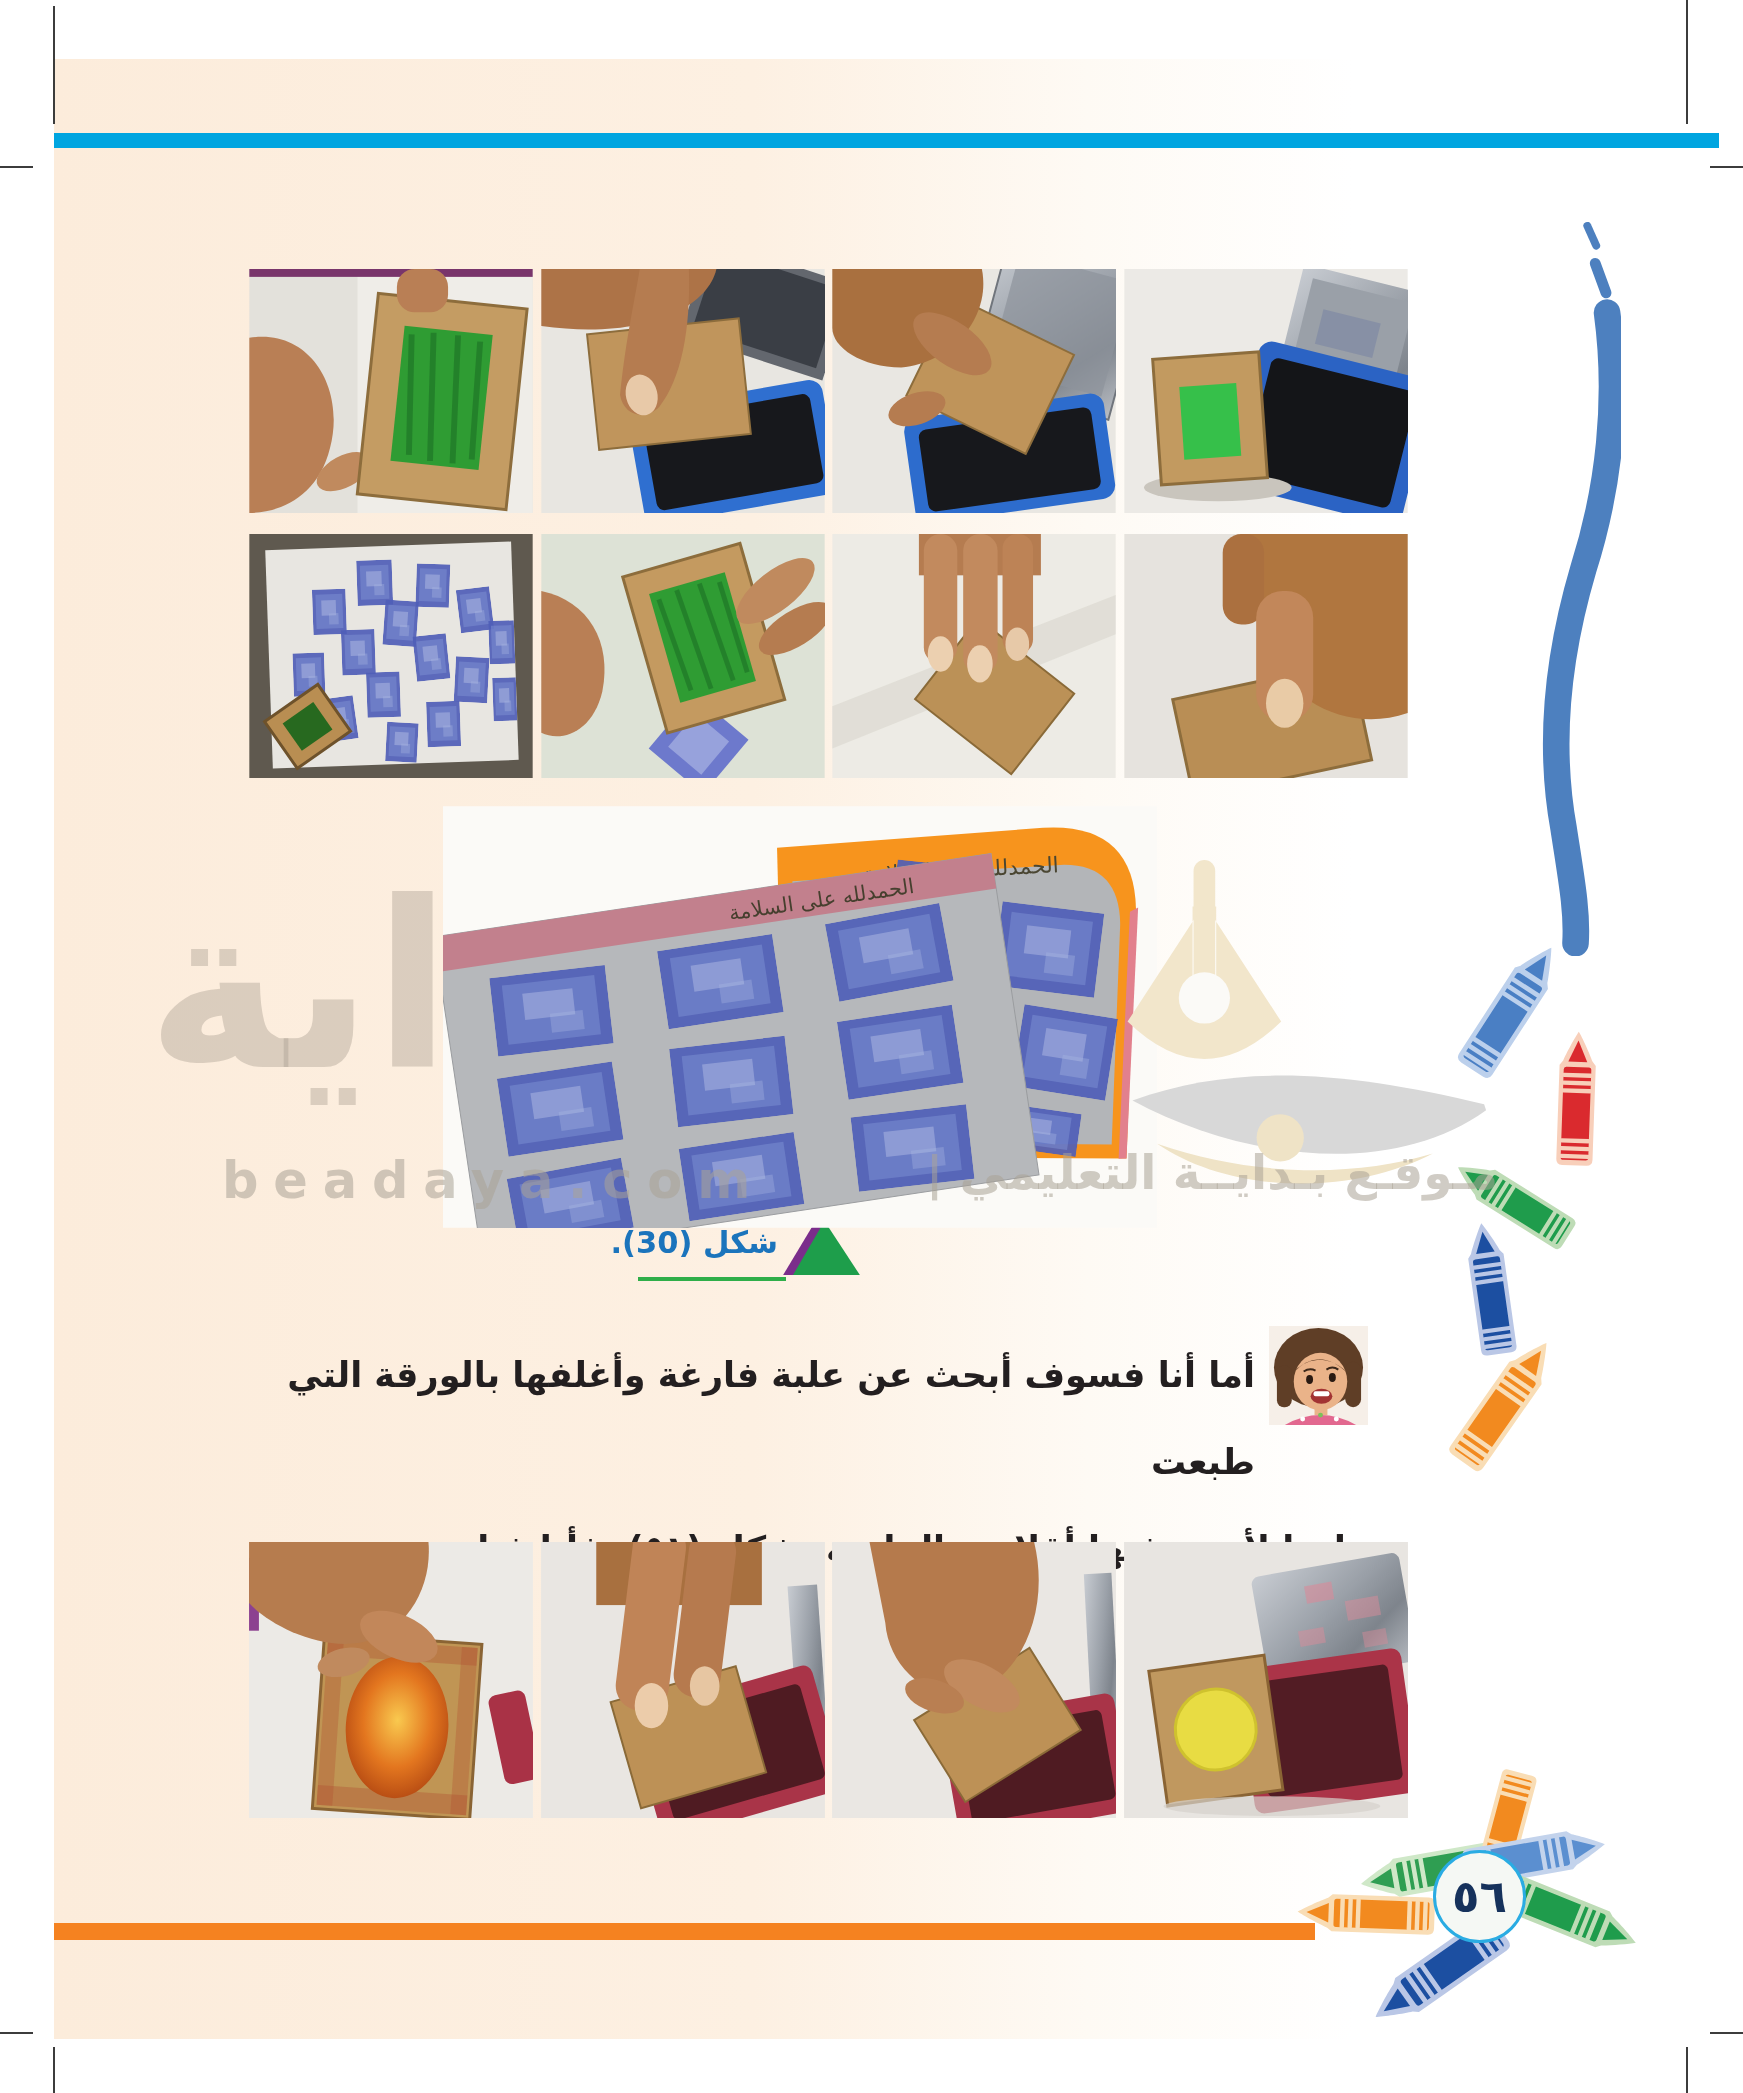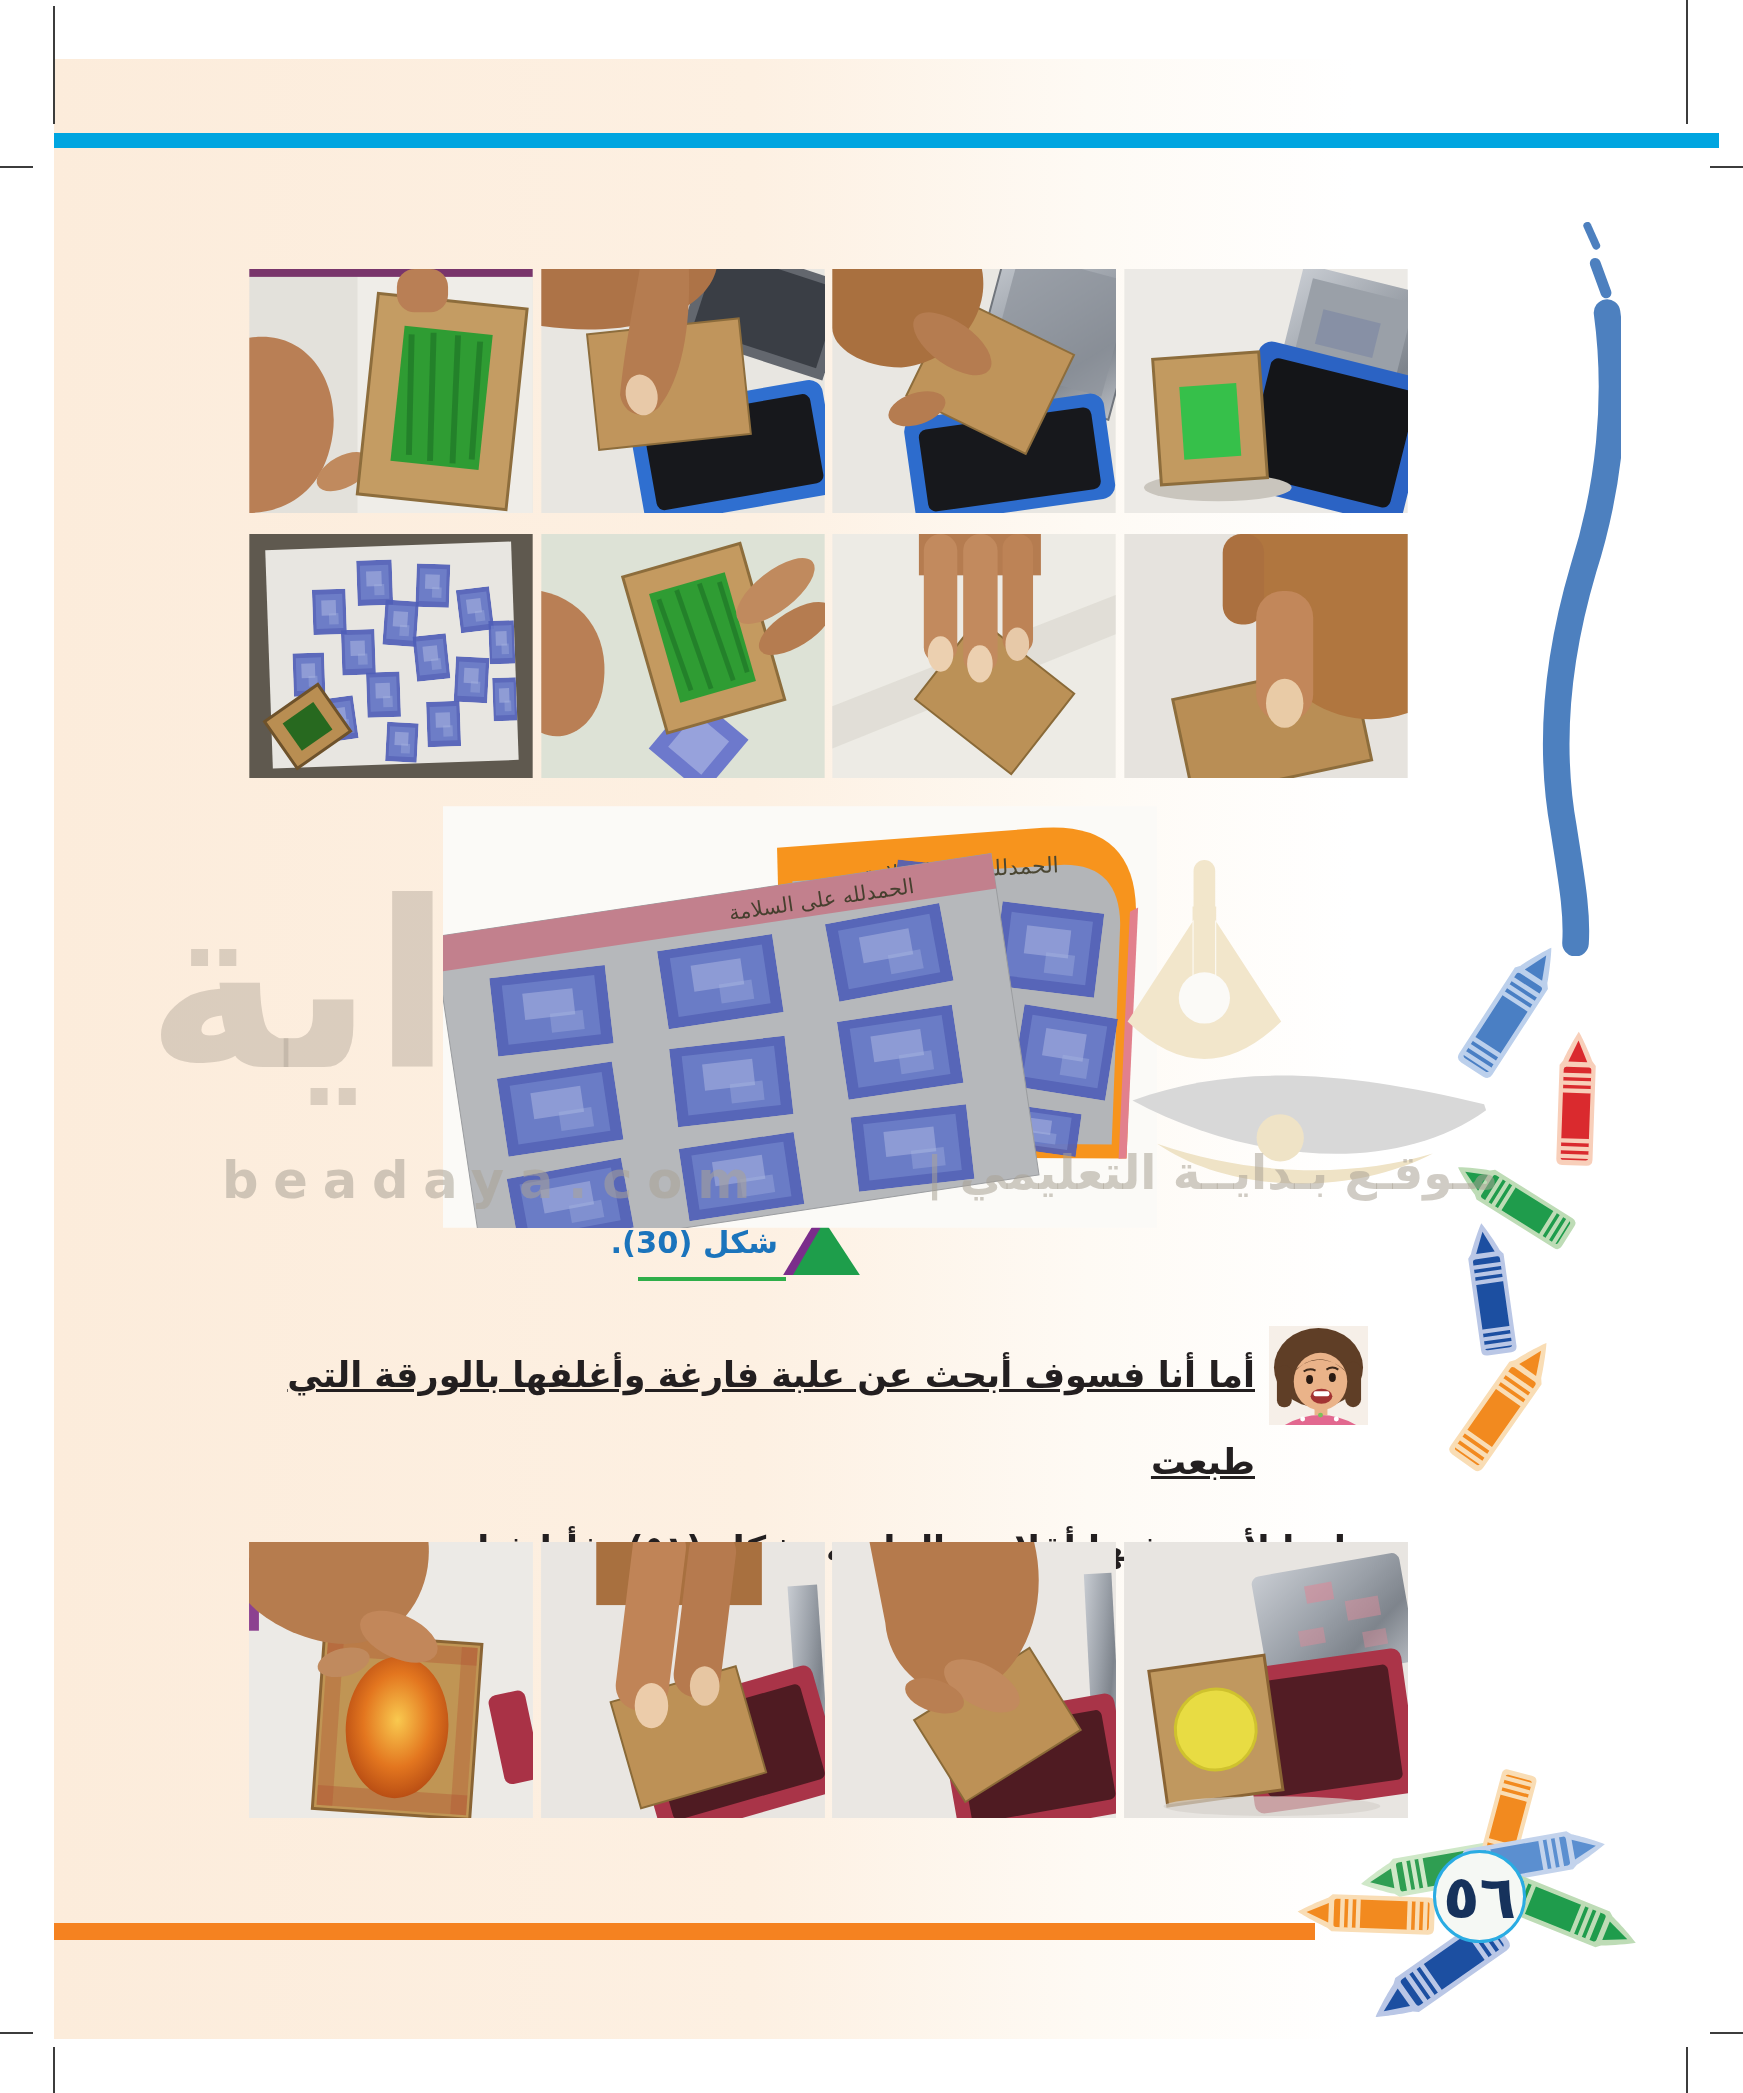--- a/index.html
+++ b/index.html
@@ -14,24 +14,24 @@
   .ph{overflow:hidden;}
   .ph svg{display:block;width:100%;height:100%;}
   .wm-word{font-size:231px;font-weight:bold;color:rgba(164,153,139,.38);line-height:1;
            letter-spacing:2px;white-space:nowrap;}
   .wm-latin{font-size:51px;font-weight:bold;letter-spacing:14.8px;color:rgba(170,162,150,.55);}
   .wm-arabic{font-size:47px;font-weight:bold;color:rgba(170,162,150,.55);direction:rtl;}
   .caption{font-size:30.5px;font-weight:bold;color:#1b74bc;direction:rtl;white-space:nowrap;}
   .cap-underline{height:3.9px;background:#2fae49;}
   .para{direction:rtl;text-align:right;font-weight:bold;color:#231f20;font-size:35px;
         line-height:87px;}
-  .para .l1{padding-left:0;margin-left:0;margin-right:0;padding-right:116px;text-decoration:underline;}
+  .para .l1{padding-left:0;margin-left:0;margin-right:0;padding-right:116px;}
   .pagenum{border-radius:50%;background:#f5f8f4;border:3.9px solid #2aace3;
            display:flex;align-items:center;justify-content:center;
-           font-size:60px;font-weight:bold;color:#16325c;}
+           font-size:45px;font-weight:bold;color:#16325c;}
   .cr{transform-origin:50% 50%;}
   .cr svg{display:block;width:100%;height:100%;}
 </style>
 </head>
 <body>
 
 <div id="page">
 
   <svg width="0" height="0" style="position:absolute" aria-hidden="true">
     <defs>

